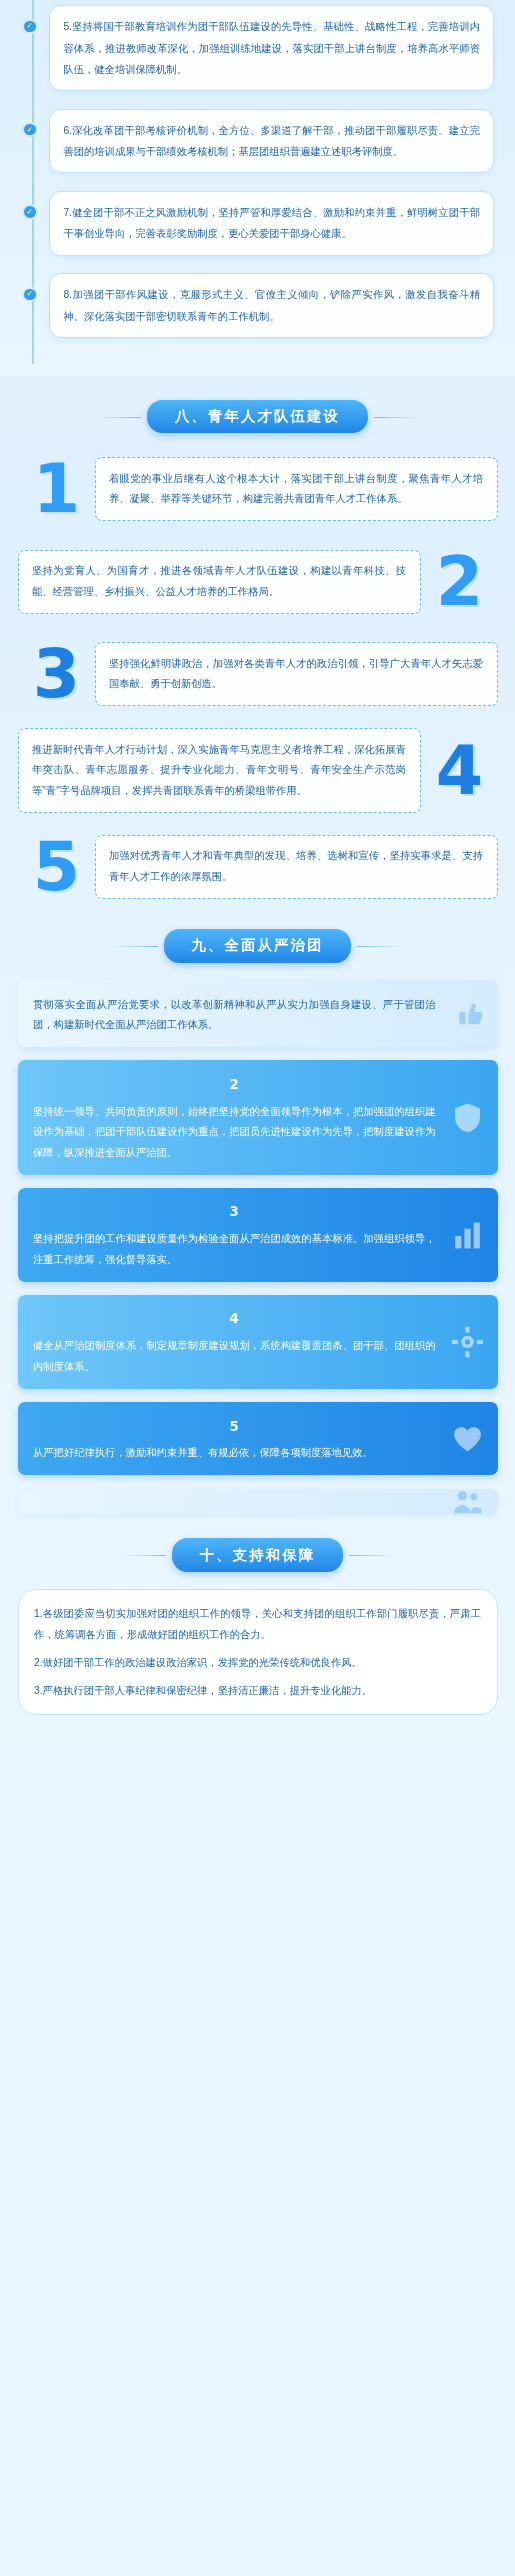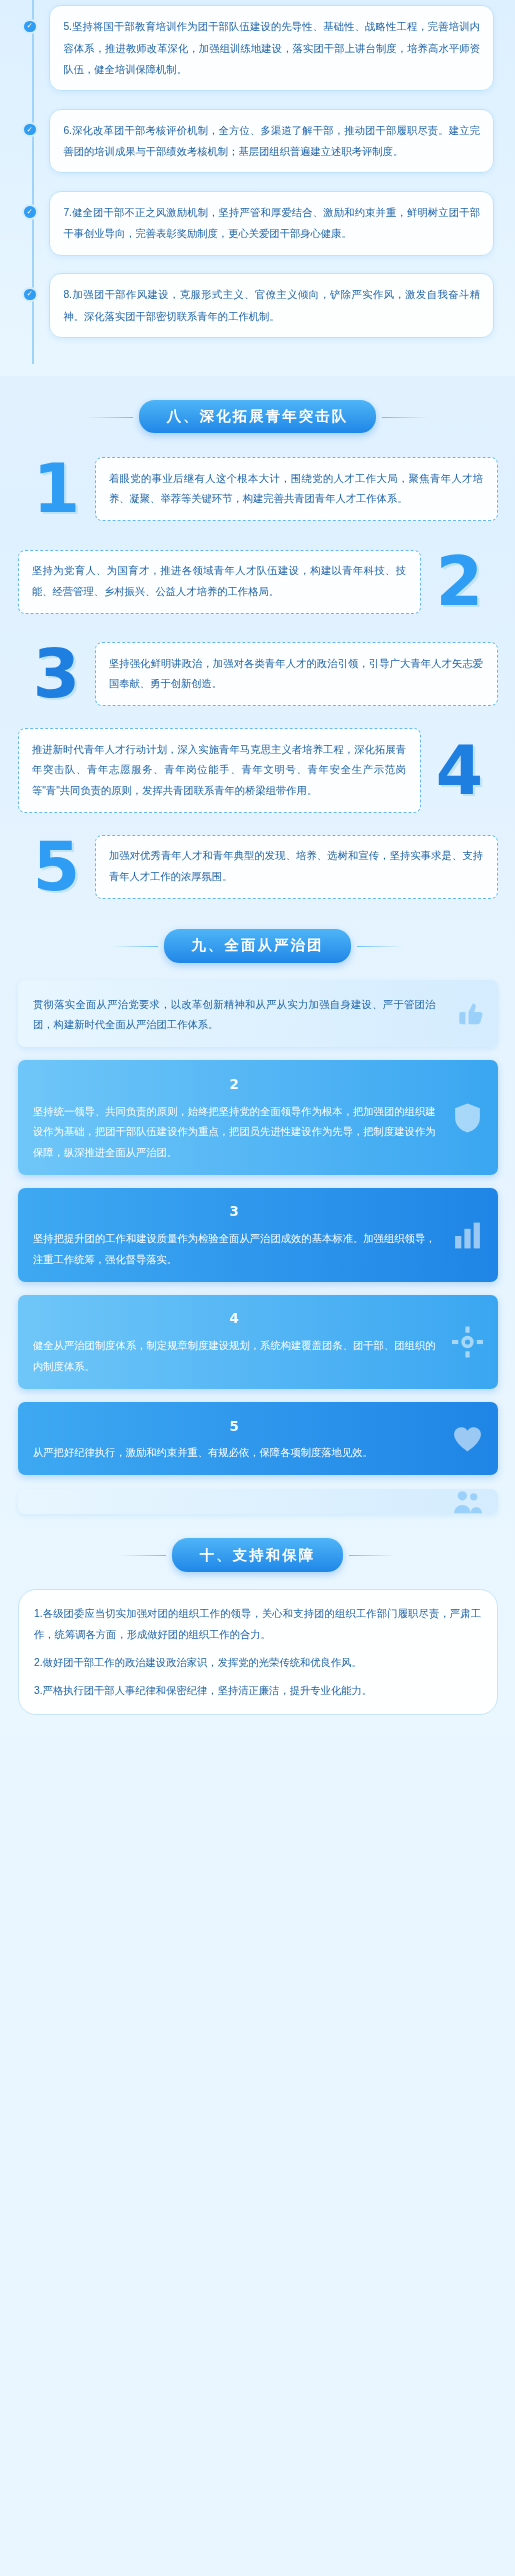--- a/index.html
+++ b/index.html
@@ -202,43 +202,43 @@
       <div class="tl-card">7.健全团干部不正之风激励机制，坚持严管和厚爱结合、激励和约束并重，鲜明树立团干部干事创业导向，完善表彰奖励制度，更心关爱团干部身心健康。</div>
     </div>
 
     <div class="tl-item">
       <div class="tl-dot">✓</div>
       <div class="tl-card">8.加强团干部作风建设，克服形式主义、官僚主义倾向，铲除严实作风，激发自我奋斗精神。深化落实团干部密切联系青年的工作机制。</div>
     </div>
   </div>
 
   <div class="sec-header">
-    <div class="pill">八、深化拓展青年突击队</div>
+    <div class="pill">八、青年人才队伍建设</div>
   </div>
 
   <div class="numsec">
 
     <div class="num-row">
       <div class="bignum">1</div>
-      <div class="num-card">着眼党的事业后继有人这个根本大计，围绕党的人才工作大局，聚焦青年人才培养、凝聚、举荐等关键环节，构建完善共青团青年人才工作体系。</div>
+      <div class="num-card">着眼党的事业后继有人这个根本大计，落实团干部上讲台制度，聚焦青年人才培养、凝聚、举荐等关键环节，构建完善共青团青年人才工作体系。</div>
     </div>
 
     <div class="num-row rev">
       <div class="bignum">2</div>
       <div class="num-card">坚持为党育人、为国育才，推进各领域青年人才队伍建设，构建以青年科技、技能、经营管理、乡村振兴、公益人才培养的工作格局。</div>
     </div>
 
     <div class="num-row">
       <div class="bignum dark">3</div>
       <div class="num-card">坚持强化鲜明讲政治，加强对各类青年人才的政治引领，引导广大青年人才矢志爱国奉献、勇于创新创造。</div>
     </div>
 
     <div class="num-row rev">
       <div class="bignum dark">4</div>
-      <div class="num-card">推进新时代青年人才行动计划，深入实施青年马克思主义者培养工程，深化拓展青年突击队、青年志愿服务、青年岗位能手、青年文明号、青年安全生产示范岗等"青"共同负责的原则，发挥共青团联系青年的桥梁组带作用。</div>
+      <div class="num-card">推进新时代青年人才行动计划，深入实施青年马克思主义者培养工程，深化拓展青年突击队、青年志愿服务、提升专业化能力、青年文明号、青年安全生产示范岗等"青"字号品牌项目，发挥共青团联系青年的桥梁组带作用。</div>
     </div>
 
     <div class="num-row">
       <div class="bignum">5</div>
       <div class="num-card">加强对优秀青年人才和青年典型的发现、培养、选树和宣传，坚持实事求是、支持青年人才工作的浓厚氛围。</div>
     </div>
   </div>
 
   <div class="sec-header">
     <div class="pill">九、全面从严治团</div>

